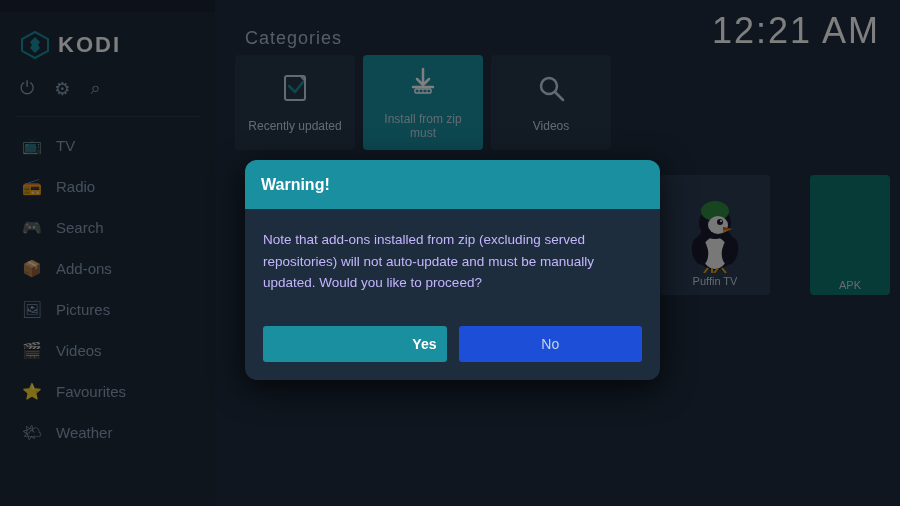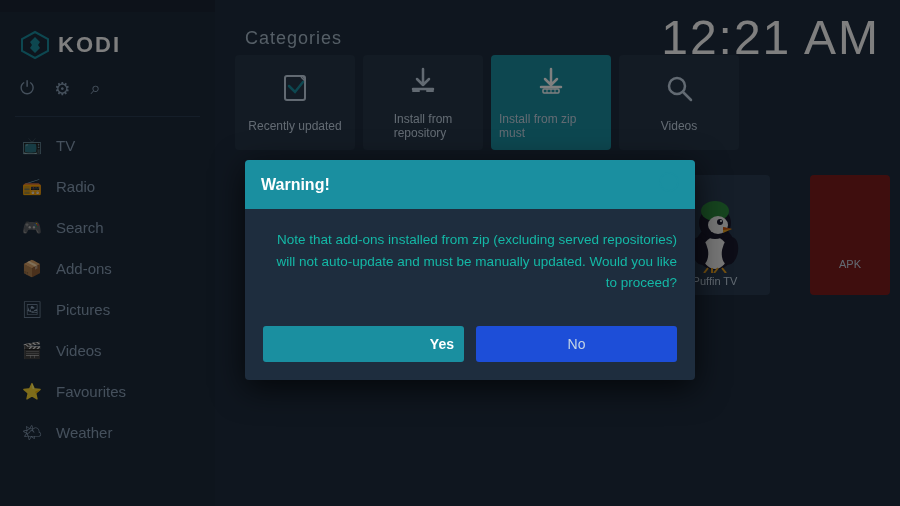--- a/index.html
+++ b/index.html
@@ -87,21 +87,21 @@
       height: 506px;
       background: #1e2d3e;
     }
 
     
     .time-display {
       position: absolute;
       top: 10px;
       right: 20px;
       color: #ffffff;
-      font-size: 48px;
+      font-size: 36px;
       font-weight: 300;
       letter-spacing: 2px;
     }
 
     
     .categories-label {
       position: absolute;
       top: 28px;
       left: 30px;
       color: #aabccc;
@@ -124,21 +124,21 @@
       background: #263648;
       border-radius: 4px;
       display: flex;
       flex-direction: column;
       align-items: center;
       justify-content: center;
       gap: 8px;
       cursor: pointer;
       color: #c5d5e5;
       font-size: 12px;
-      text-align: left;
+      text-align: center;
       padding: 8px;
     }
 
     .cat-tile.active {
       background: #1a8fa0;
     }
 
     .cat-tile .tile-icon {
       font-size: 28px;
     }
@@ -152,32 +152,32 @@
       height: 120px;
       border-radius: 4px;
       display: flex;
       flex-direction: column;
       align-items: center;
       justify-content: flex-end;
       padding-bottom: 8px;
     }
 
     .apk-tile {
-      background: #7f1d1d;
+      background: #0f766e;
       position: absolute;
       right: 10px;
       top: 175px;
       width: 80px;
       height: 120px;
       border-radius: 4px;
       display: flex;
       flex-direction: column;
       align-items: center;
       justify-content: flex-end;
-      padding-bottom: 25px;
+      padding-bottom: 4px;
       overflow: hidden;
     }
 
     .addon-label {
       color: #c5d5e5;
       font-size: 11px;
       text-align: left;
     }
 
     
@@ -193,23 +193,23 @@
       top: 0; left: 0; right: 0; bottom: 0;
       background: rgba(0,0,0,0.5);
       z-index: 10;
     }
 
     
     .warning-dialog {
       position: absolute;
       top: 160px;
       left: 245px;
-      width: 450px;
+      width: 415px;
       background: #1e2d3e;
-      border-radius: 4px;
+      border-radius: 12px;
       overflow: hidden;
       z-index: 20;
       box-shadow: 0 8px 32px rgba(0,0,0,0.7);
     }
 
     .warning-header {
       background: #1a8fa0;
       display: flex;
       align-items: center;
       justify-content: space-between;
@@ -223,24 +223,23 @@
     }
 
     .warning-close {
       color: #ffffff;
       font-size: 18px;
       cursor: pointer;
     }
 
     .warning-body {
       padding: 20px 18px;
-      color: #14b8a6;
+      color: #c4b5fd;
       font-size: 13.5px;
       line-height: 1.6;
-      text-align: right;
     }
 
     .warning-buttons {
       display: flex;
       gap: 12px;
       padding: 12px 18px 18px 18px;
     }
 
     .btn-yes {
       flex: 1;
@@ -341,30 +340,20 @@
         <svg width="32" height="32" viewBox="0 0 32 32" fill="none">
           <rect x="6" y="4" width="20" height="24" rx="2" stroke="#c5d5e5" stroke-width="2" fill="none"></rect>
           <path d="M10 14 L16 20 L24 10" stroke="#1a8fa0" stroke-width="2.5" fill="none" stroke-linecap="round"></path>
           <path d="M22 5 L26 9" stroke="#c5d5e5" stroke-width="1.5"></path>
           <path d="M24 5 L26 7" stroke="#c5d5e5" stroke-width="1.5"></path>
         </svg>
       </span>
       <span>Recently updated</span>
     </div>
 
-    <div class="cat-tile">
-      <span class="tile-icon">
-        <svg width="32" height="32" viewBox="0 0 32 32" fill="none">
-          <path d="M16 4 L16 20 M10 14 L16 20 L22 14" stroke="#c5d5e5" stroke-width="2.5" stroke-linecap="round" stroke-linejoin="round"></path>
-          <path d="M6 24 L26 24" stroke="#c5d5e5" stroke-width="2.5" stroke-linecap="round"></path>
-          <path d="M6 26 L12 26 M20 26 L26 26" stroke="#c5d5e5" stroke-width="2" stroke-linecap="round"></path>
-        </svg>
-      </span>
-      <span>Install from<br>repository</span>
-    </div>
 
     <div class="cat-tile active">
       <span class="tile-icon">
         <svg width="32" height="32" viewBox="0 0 32 32" fill="none">
           <path d="M16 4 L16 20 M10 14 L16 20 L22 14" stroke="#ffffff" stroke-width="2.5" stroke-linecap="round" stroke-linejoin="round"></path>
           <path d="M6 22 L26 22" stroke="#ffffff" stroke-width="2.5" stroke-linecap="round"></path>
           <rect x="8" y="24" width="16" height="4" rx="1" stroke="#ffffff" stroke-width="1.5" fill="none"></rect>
           <line x1="12" y1="24" x2="12" y2="28" stroke="#ffffff" stroke-width="1"></line>
           <line x1="16" y1="24" x2="16" y2="28" stroke="#ffffff" stroke-width="1"></line>
           <line x1="20" y1="24" x2="20" y2="28" stroke="#ffffff" stroke-width="1"></line>

